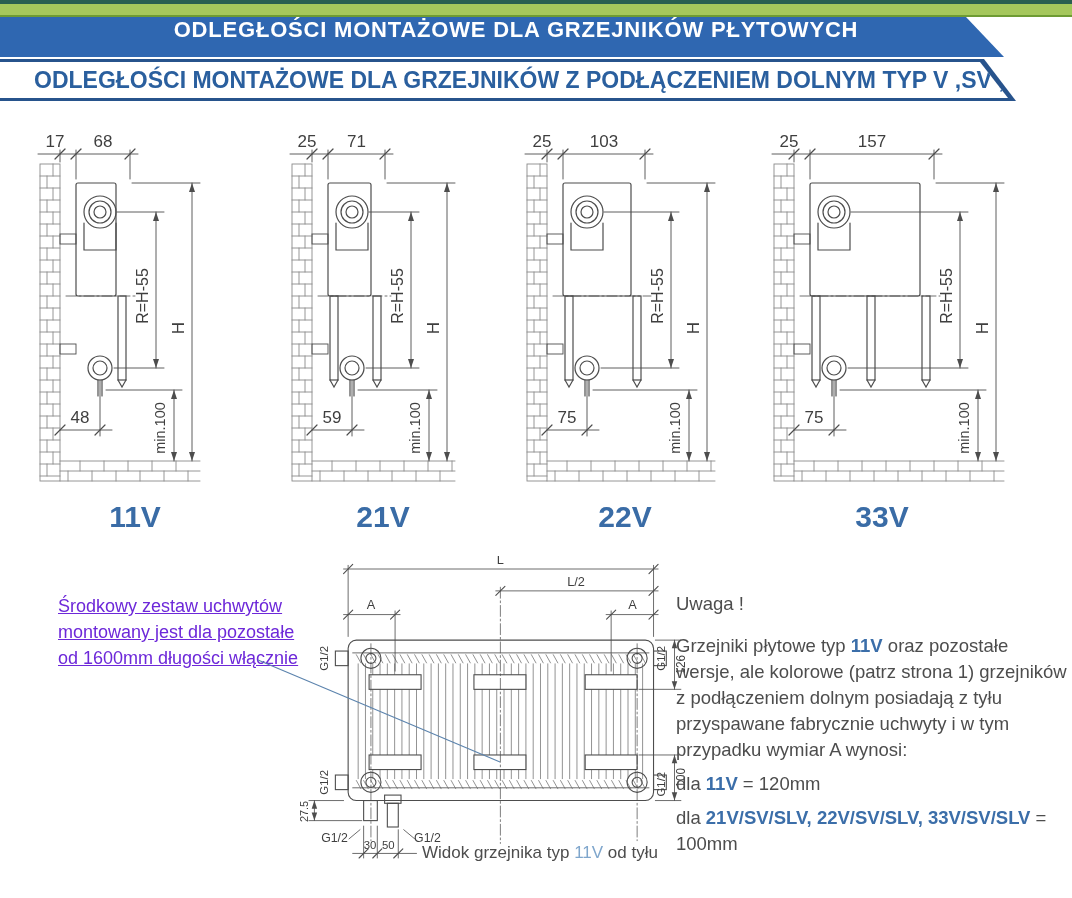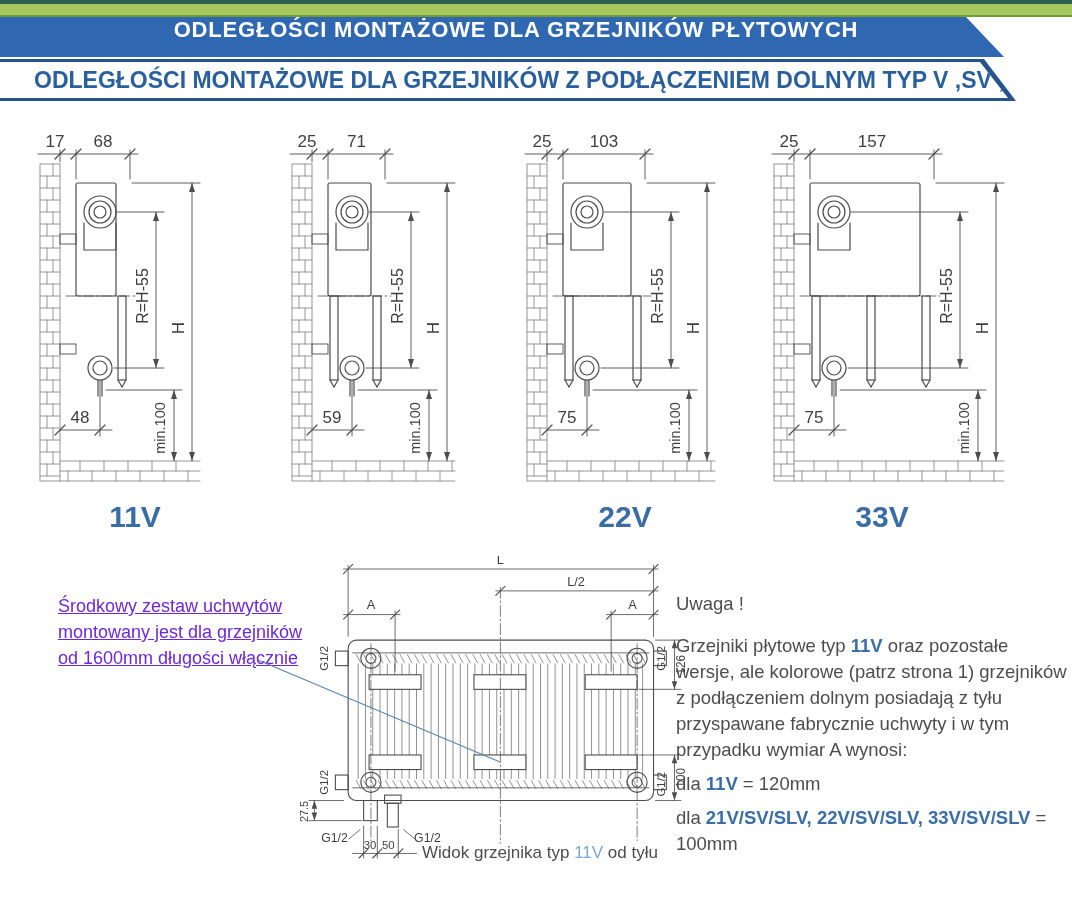--- a/index.html
+++ b/index.html
@@ -547,26 +547,27 @@
           <line x1="72" y1="252" x2="72" y2="308"></line>
           <line x1="32" y1="302" x2="84" y2="302"></line>
           <line x1="27" y1="307" x2="37" y2="297" stroke-width="1.2"></line>
           <line x1="67" y1="307" x2="77" y2="297" stroke-width="1.2"></line>
           <text x="52" y="295" text-anchor="middle" font-size="17" fill="#3f3f3f" stroke="none">75</text>
         </g>
       </g>
     </svg>
 
   <div class="type-label" style="left:75px">11V</div>
+  <div class="type-label" style="left:323px">21V</div>
   <div class="type-label" style="left:565px">22V</div>
   <div class="type-label" style="left:822px">33V</div>
 
   <div class="left-note">
     <div>Środkowy zestaw uchwytów</div>
-    <div>montowany jest dla grzejników</div>
+    <div>montowany jest dla pozostałe</div>
     <div>od 1600mm długości włącznie</div>
   </div>
 
   <svg id="rearview" class="svgbox" style="left:298px;top:556px" width="392" height="315" viewBox="0 0 430 345">
       <g fill="none" stroke="#4d4d4d" stroke-width="1.2" stroke-linecap="round" font-family="inherit">
         <rect x="55" y="92" width="335" height="176" rx="9"></rect>
         <line x1="60" y1="106" x2="385" y2="106" stroke-width="0.9"></line>
         <line x1="60" y1="254" x2="385" y2="254" stroke-width="0.9"></line>
         <g stroke="#6a6a6a" stroke-width="0.8">
           <line x1="66" y1="118" x2="66" y2="244"></line>

